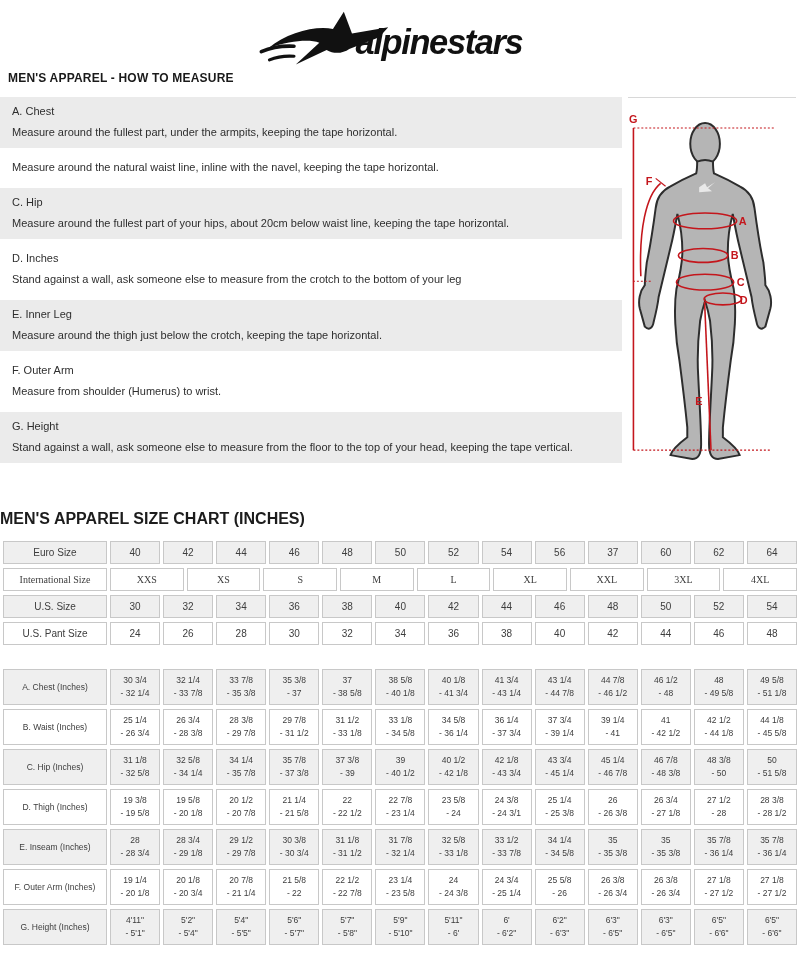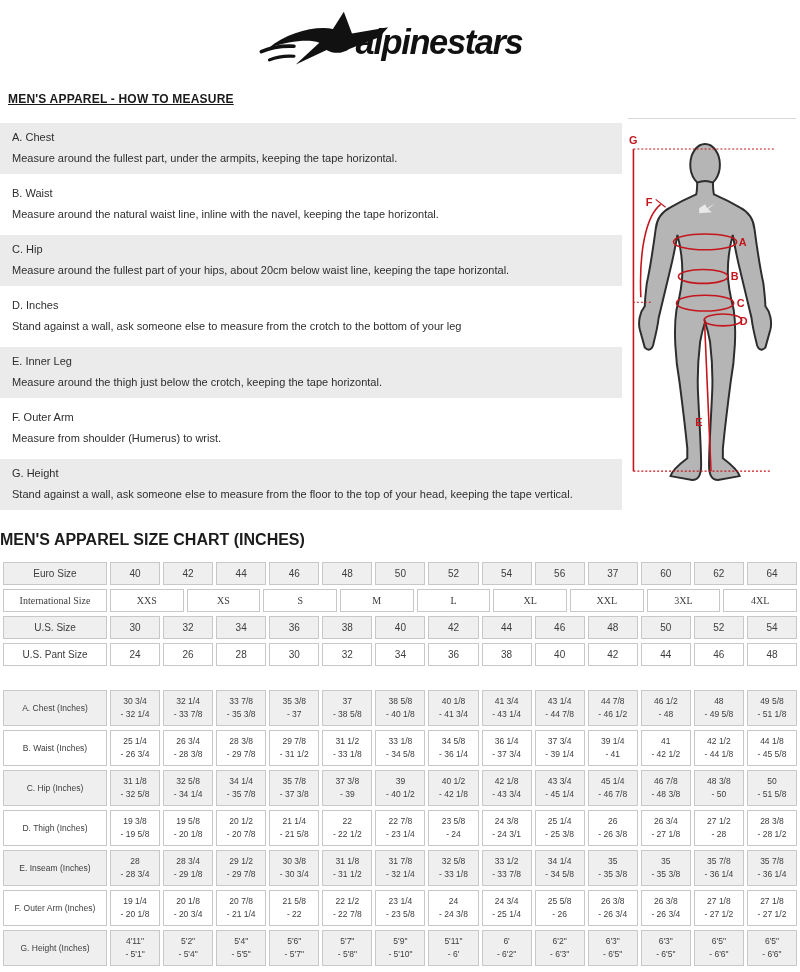--- a/index.html
+++ b/index.html
@@ -1,19 +1,19 @@
 <!DOCTYPE html>
 <html><head>
 <meta charset="utf-8">
 <style>
   html,body{margin:0;padding:0;background:#fff;}
   body{width:800px;height:972px;font-family:"Liberation Sans",sans-serif;color:#333;overflow:hidden;}
   .header{display:flex;justify-content:center;align-items:center;padding-top:8px;height:62px;}
-  .howto-title{font-size:12px;font-weight:bold;color:#1a1a1a;margin:22px 0 12px 8px;letter-spacing:.2px;text-decoration:underline;}
-  .howto-row{display:flex;align-items:flex-end;}
+  .howto-title{font-size:12px;font-weight:bold;color:#1a1a1a;margin:1px 0 12px 8px;letter-spacing:.2px;}
+  .howto-row{display:flex;align-items:flex-start;}
   .howto-list{width:622px;}
   .mbox{padding:8px 12px 10px;margin-bottom:5px;}
   .mbox.shaded{background:#ebebeb;}
   .mbox .mt{font-size:11px;color:#2e2e2e;margin-bottom:9px;}
   .mbox.boldt .mt{font-weight:normal;}
   .mbox .md{font-size:11px;color:#2e2e2e;}
   .figure-box{flex:1;margin-left:6px;margin-right:4px;border-top:1px solid #d8d8d8;position:relative;}
   .figure-box svg{display:block;margin:0 auto;}
   .chart-title{font-size:16px;font-weight:bold;color:#1c1c1c;margin:16px 0 13px;}
   .tbl{padding:0 3px;}
@@ -42,21 +42,20 @@
 
 <div class="howto-title">MEN'S APPAREL - HOW TO MEASURE</div>
 
 <div class="howto-row">
   <div class="howto-list" id="howto-list">
       <div class="mbox shaded">
         <div class="mt">A. Chest</div>
         <div class="md">Measure around the fullest part, under the armpits, keeping the tape horizontal.</div>
       </div>
       <div class="mbox">
-        <div class="mt">B. Waist</div>
         <div class="md">Measure around the natural waist line, inline with the navel, keeping the tape horizontal.</div>
       </div>
       <div class="mbox shaded">
         <div class="mt">C. Hip</div>
         <div class="md">Measure around the fullest part of your hips, about 20cm below waist line, keeping the tape horizontal.</div>
       </div>
       <div class="mbox">
         <div class="mt">D. Inches</div>
         <div class="md">Stand against a wall, ask someone else to measure from the crotch to the bottom of your leg</div>
       </div>

